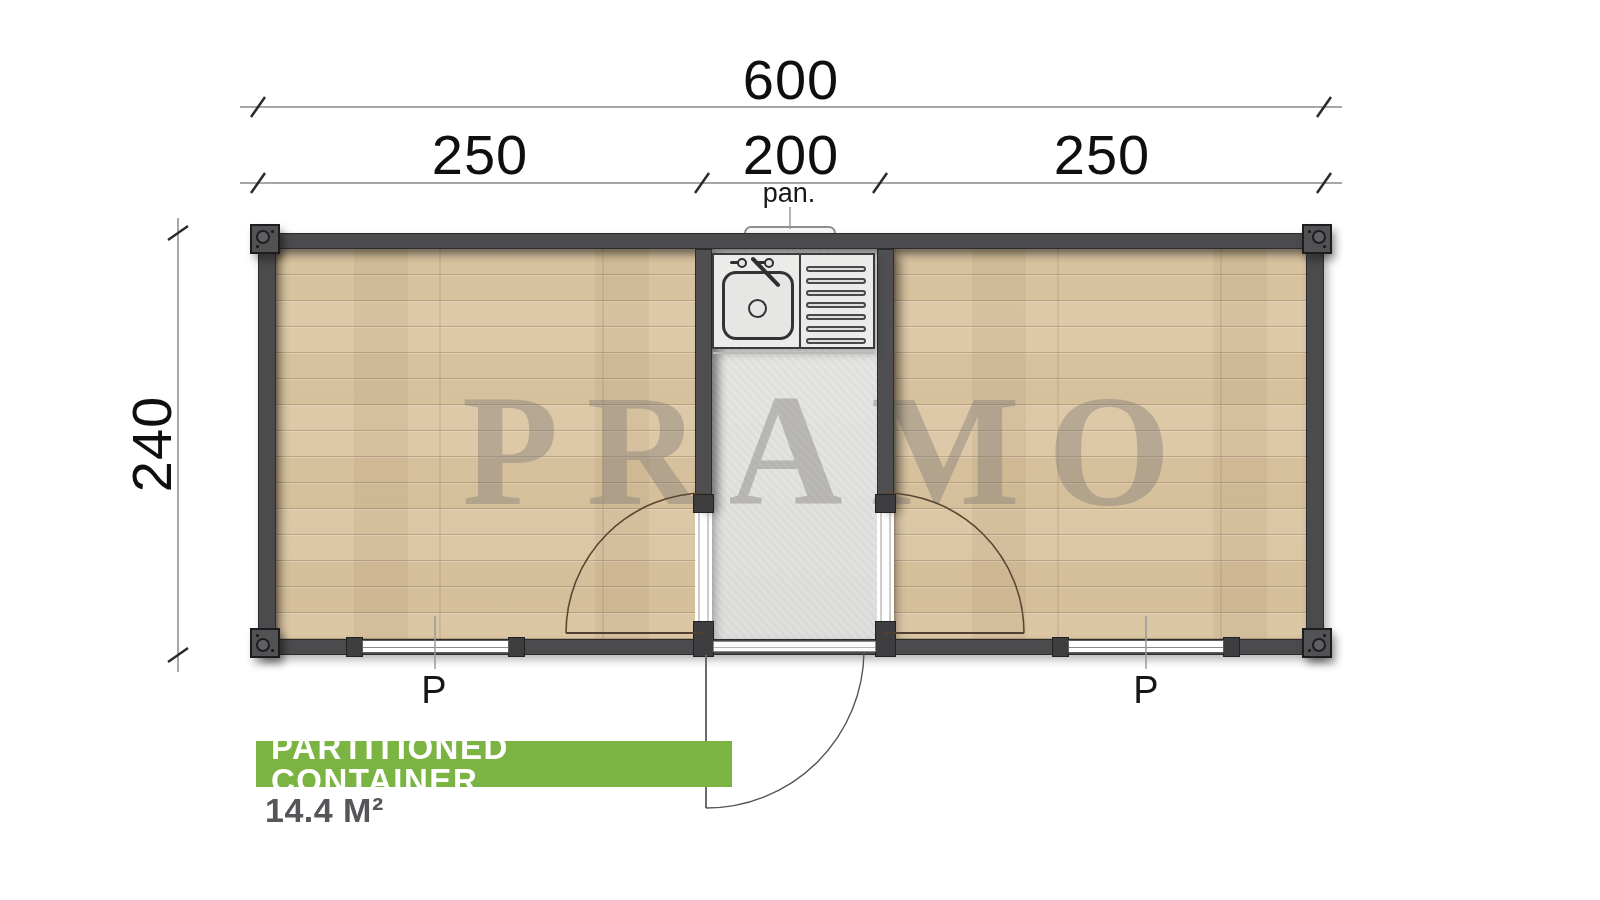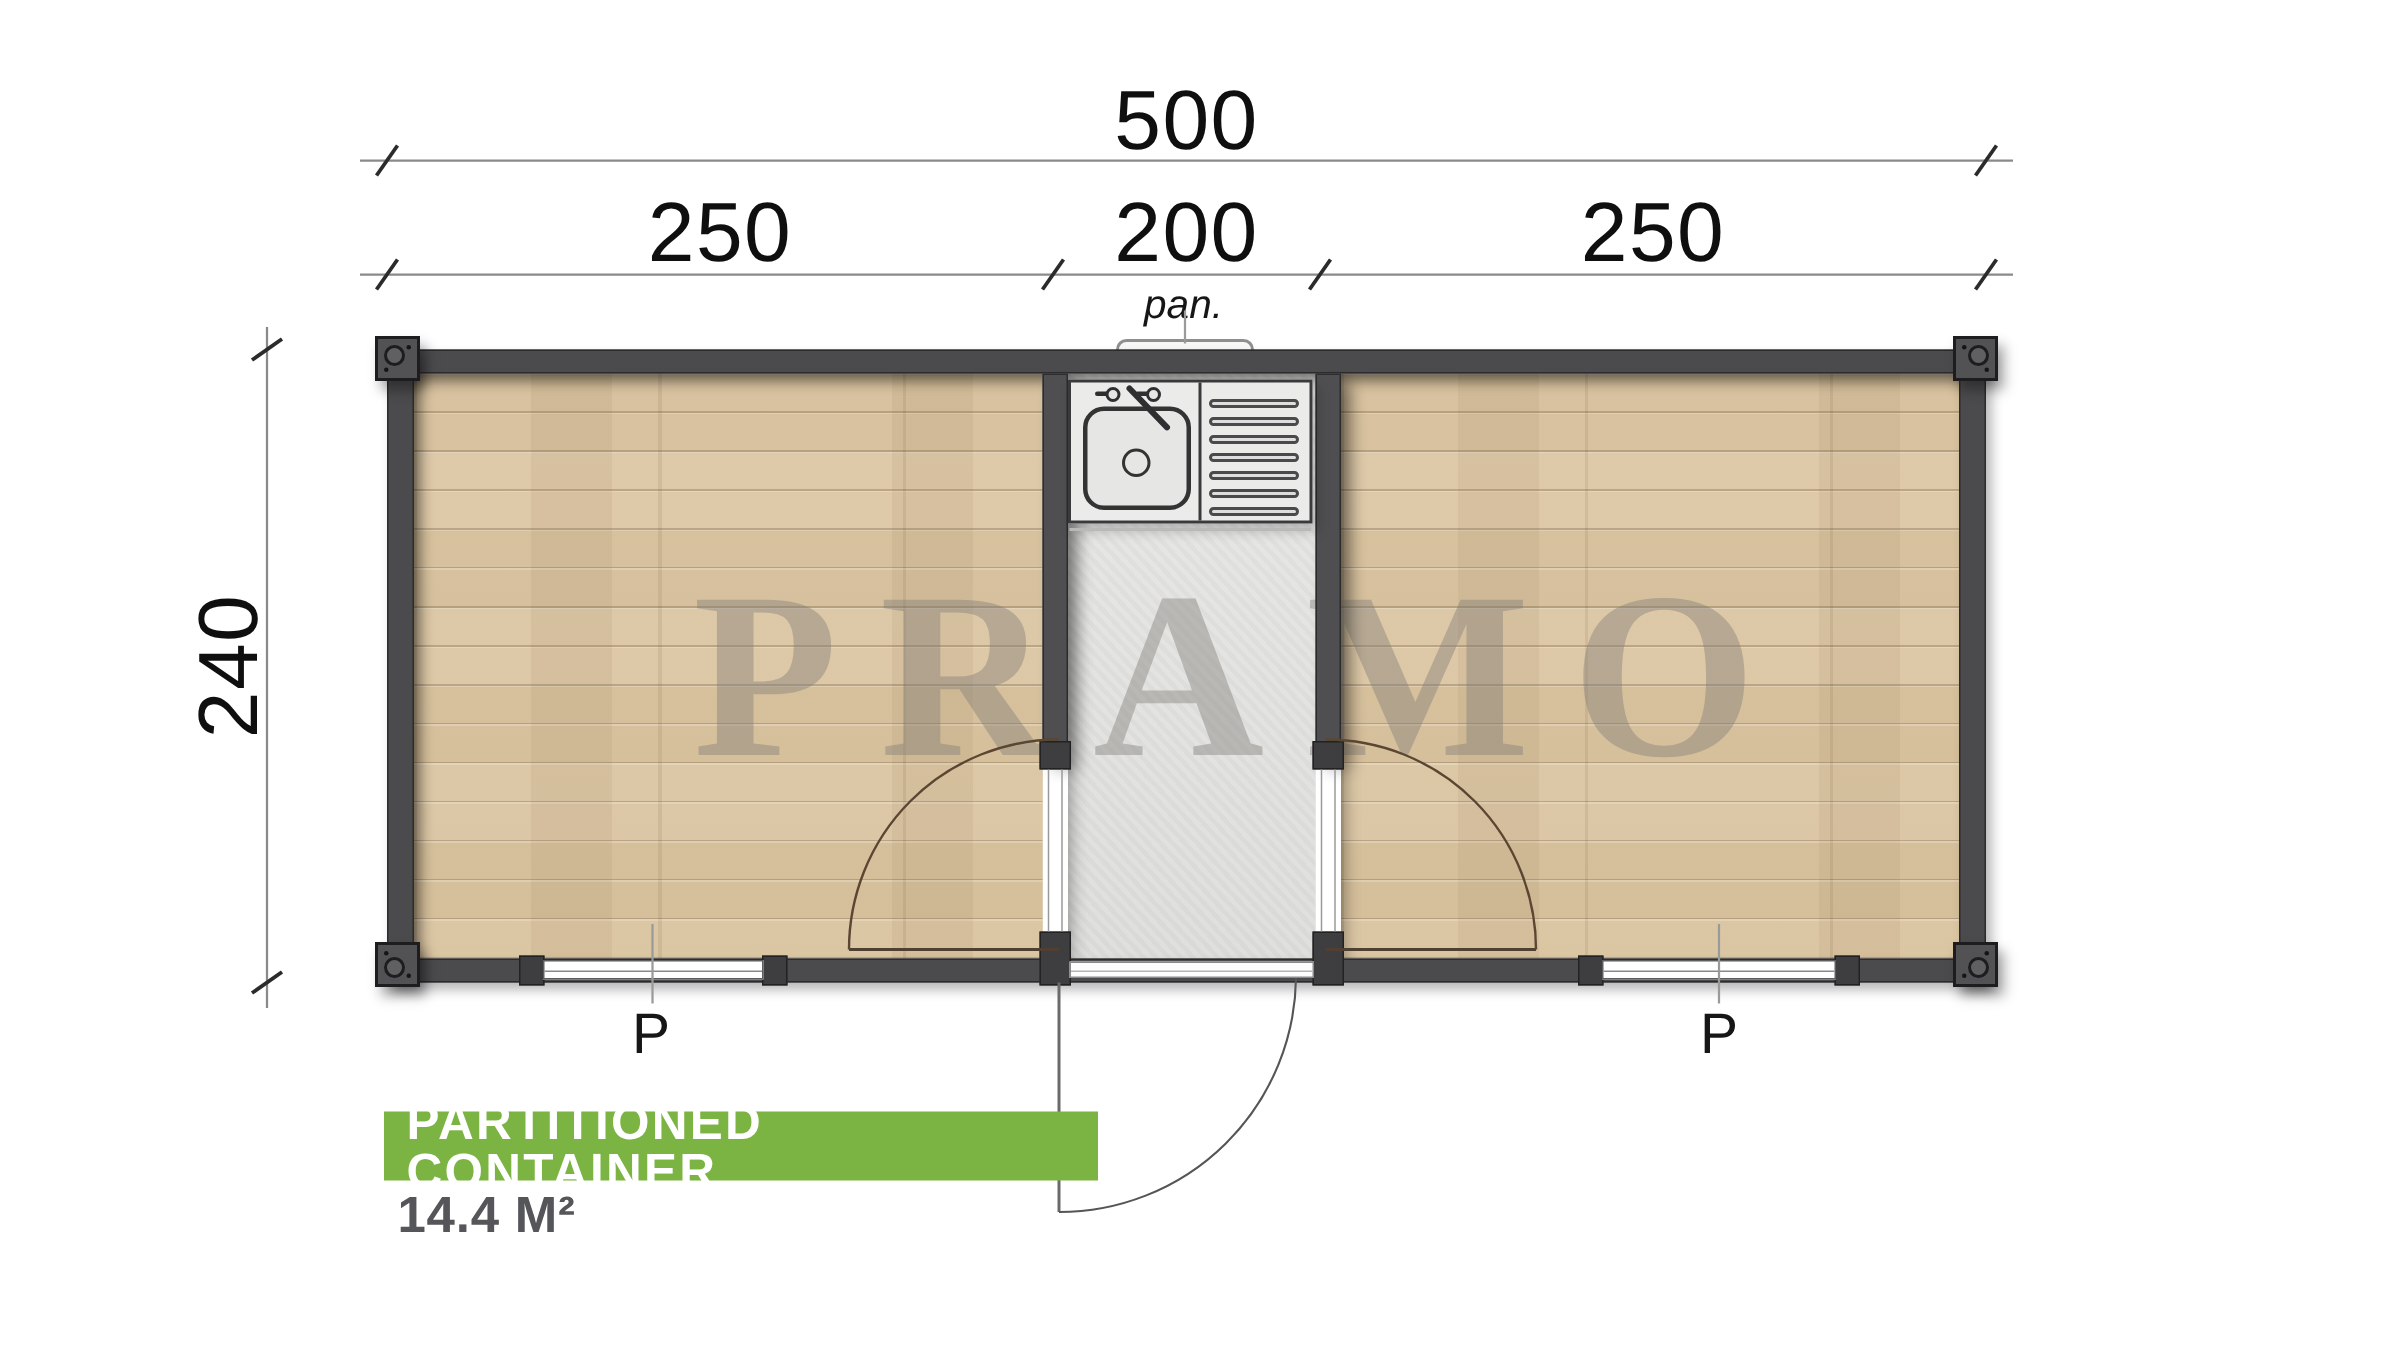--- a/index.html
+++ b/index.html
@@ -128,26 +128,26 @@
   }
   .area-text{
     position:absolute;font-size:34px;font-weight:700;color:#55565a;letter-spacing:0.5px;z-index:7;
   }
 </style>
 </head>
 <body>
 
 <div class="stage">
 
-  <div class="dim-num" style="left:791px;top:52px;">500</div>
+  <div class="dim-num" style="left:791px;top:52px;">600</div>
   <div class="dim-num" style="left:480px;top:127px;">250</div>
   <div class="dim-num" style="left:791px;top:127px;">200</div>
   <div class="dim-num" style="left:1102px;top:127px;">250</div>
   <div class="dim-num-v" style="left:152px;top:444px;">240</div>
-  <div class="pan-label" style="left:789px;top:190px;font-style:italic;">pan.</div>
+  <div class="pan-label" style="left:789px;top:180px;">pan.</div>
 
   <div class="floor-wood" style="left:276px;top:249px;width:419px;height:390px;"></div>
   <div class="floor-hall" style="left:712px;top:249px;width:165px;height:390px;"></div>
   <div class="floor-wood" style="left:894px;top:249px;width:412px;height:390px;"></div>
 
   <div class="watermark" style="left:462px;top:372px;font-family:Liberation Serif, serif;">PRAMO</div>
 
   <div class="panel-box" style="left:744px;top:226px;width:92px;height:18px;"></div>
 
   <div class="wall" style="left:258px;top:233px;width:1066px;height:16px;"></div>

